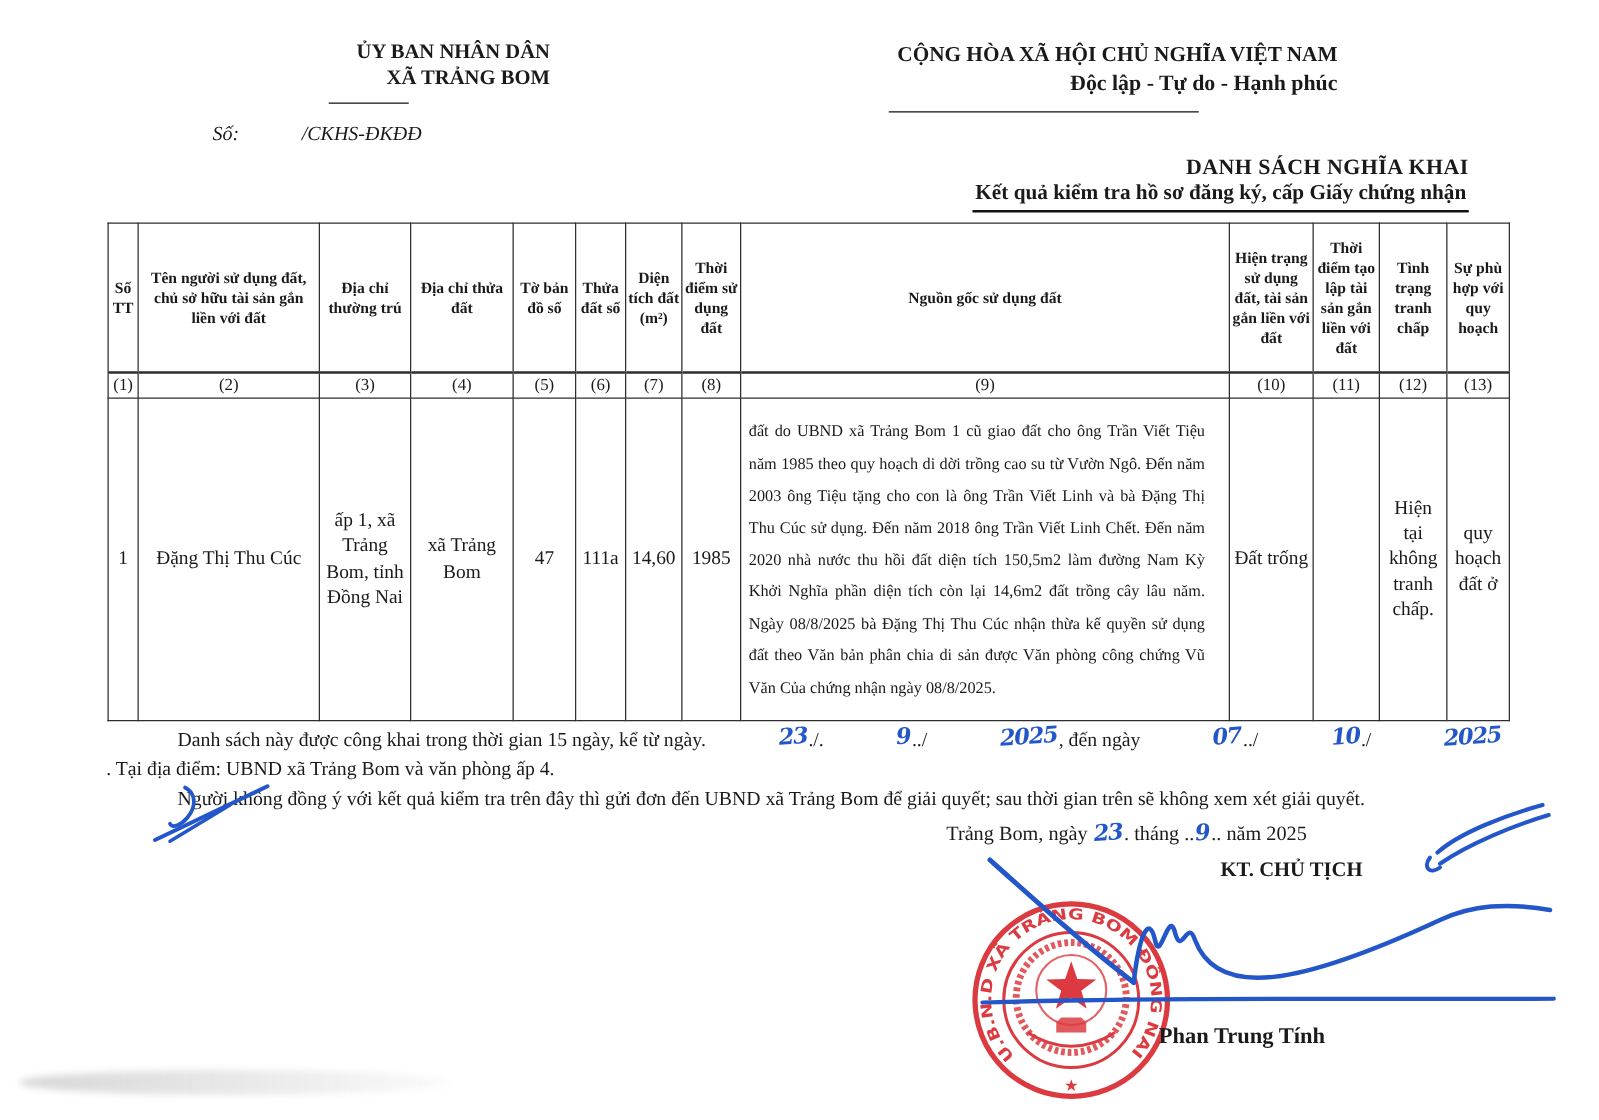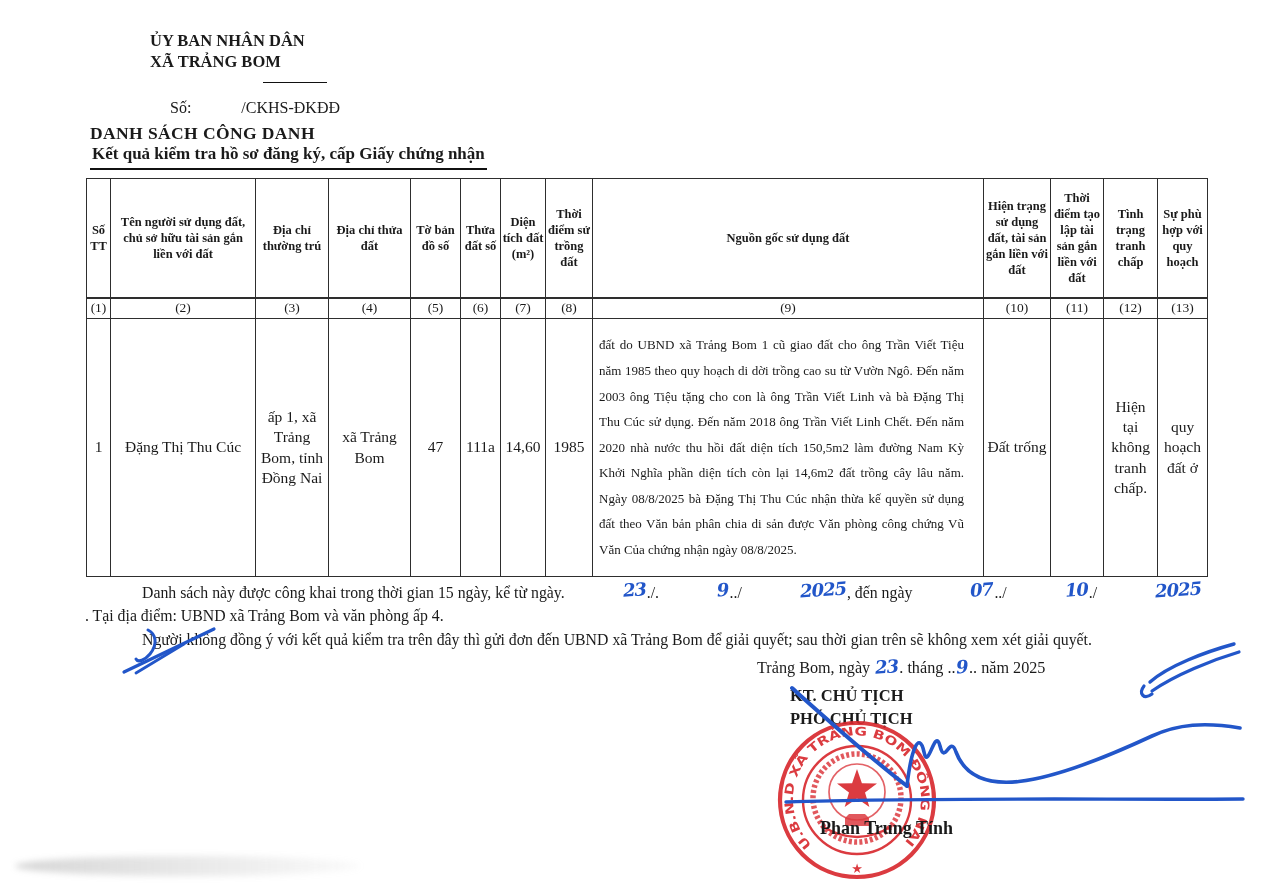--- a/index.html
+++ b/index.html
@@ -1,26 +1,26 @@
 <!DOCTYPE html>
 <html><head>
 <meta charset="utf-8">
 <style>
   html,body{margin:0;padding:0;background:#ffffff;}
   .sheet{
     position:relative;width:1279px;height:896px;background:#fff;
     font-family:"Liberation Serif","DejaVu Serif",serif;color:#1a1a1a;overflow:hidden;
   }
   .abs{position:absolute;}
-  .center{text-align:left;}
+  .center{text-align:right;}
 
   
   .issuer{left:150px;top:30px;width:290px;font-size:16.5px;font-weight:700;line-height:21px;}
   .issuer-rule{width:64px;height:0;border-top:1.6px solid #111;margin:10px auto 0;}
-  .doc-number{left:170px;top:99px;font-size:16px;}
+  .doc-number{left:170px;top:99px;font-size:16px;font-style:italic;}
   .doc-number .gap{display:inline-block;width:50px;}
   .national{left:600px;top:32px;width:470px;line-height:23px;}
   .national .l1{font-size:17px;font-weight:700;}
   .national .l2{font-size:17.5px;font-weight:700;}
   .national-rule{width:248px;height:0;border-top:1.6px solid #111;margin:11px auto 0;}
 
   .title-block{left:90px;top:123px;width:1085px;}
   .title-block .t1{font-size:17.5px;font-weight:700;letter-spacing:.4px;}
   .title-block .t2{font-size:17px;font-weight:700;display:inline-block;border-bottom:2px solid #111;padding:0 2px 4px;}
 
@@ -61,23 +61,28 @@
 
   <div class="abs issuer center">
     <div>ỦY BAN NHÂN DÂN</div>
     <div>XÃ TRẢNG BOM</div>
     <div class="issuer-rule"></div>
   </div>
   <div class="abs doc-number">
     <span>Số:</span><span class="gap"></span><span>/CKHS-ĐKĐĐ</span>
   </div>
 
+  <div class="abs national center">
+    <div class="l1">CỘNG HÒA XÃ HỘI CHỦ NGHĨA VIỆT NAM</div>
+    <div class="l2">Độc lập - Tự do - Hạnh phúc</div>
+    <div class="national-rule"></div>
+  </div>
 
   <div class="abs title-block center">
-    <div class="t1">DANH SÁCH CÔNG DANH</div>
+    <div class="t1">DANH SÁCH NGHĨA KHAI</div>
     <div><span class="t2">Kết quả kiểm tra hồ sơ đăng ký, cấp Giấy chứng nhận</span></div>
   </div>
 
   <div class="abs tbl">
     <table>
       <colgroup>
         <col style="width:24px">
           <col style="width:145px">
           <col style="width:73px">
           <col style="width:82px">
@@ -93,21 +98,21 @@
       </colgroup>
       <tbody>
           <tr class="r-head">
         <td class="th">Số TT</td>
         <td class="th">Tên người sử dụng đất, chủ sở hữu tài sản gắn liền với đất</td>
         <td class="th">Địa chỉ thường trú</td>
         <td class="th">Địa chỉ thửa đất</td>
         <td class="th">Tờ bản đồ số</td>
         <td class="th">Thửa đất số</td>
         <td class="th">Diện tích đất (m²)</td>
-        <td class="th">Thời điểm sử trồng đất</td>
+        <td class="th">Thời điểm sử dụng đất</td>
         <td class="th">Nguồn gốc sử dụng đất</td>
         <td class="th">Hiện trạng sử dụng đất, tài sản gắn liền với đất</td>
         <td class="th">Thời điểm tạo lập tài sản gắn liền với đất</td>
         <td class="th">Tình trạng tranh chấp</td>
         <td class="th">Sự phù hợp với quy hoạch</td>
       </tr>
       <tr class="r-num">
         <td class="num">(1)</td>
         <td class="num">(2)</td>
         <td class="num">(3)</td>
@@ -153,21 +158,20 @@
       <path d="M16,51 L64,22" stroke-width="2.8"></path>
     </g>
   </svg>
 
   <div class="abs place-date">
     <span>Trảng Bom, ngày </span><span class="hw">23</span><span>. tháng ..</span><span class="hw">9</span><span>.. năm 2025</span>
   </div>
 
   <div class="abs sign-titles center">
     <div>KT. CHỦ TỊCH</div>
-    <div>PHÓ CHỦ TỊCH</div>
   </div>
 
   <div class="abs signer-name center">Phan Trung Tính</div>
 
   <svg class="abs ink-overlay" width="579" height="266" viewBox="0 0 579 266">
 
     <g opacity="0.9">
       <g fill="none" stroke="#d8262c">
         <circle cx="157" cy="170" r="77" stroke-width="4.2"></circle>
         <circle cx="157" cy="170" r="54" stroke-width="2.4"></circle>

